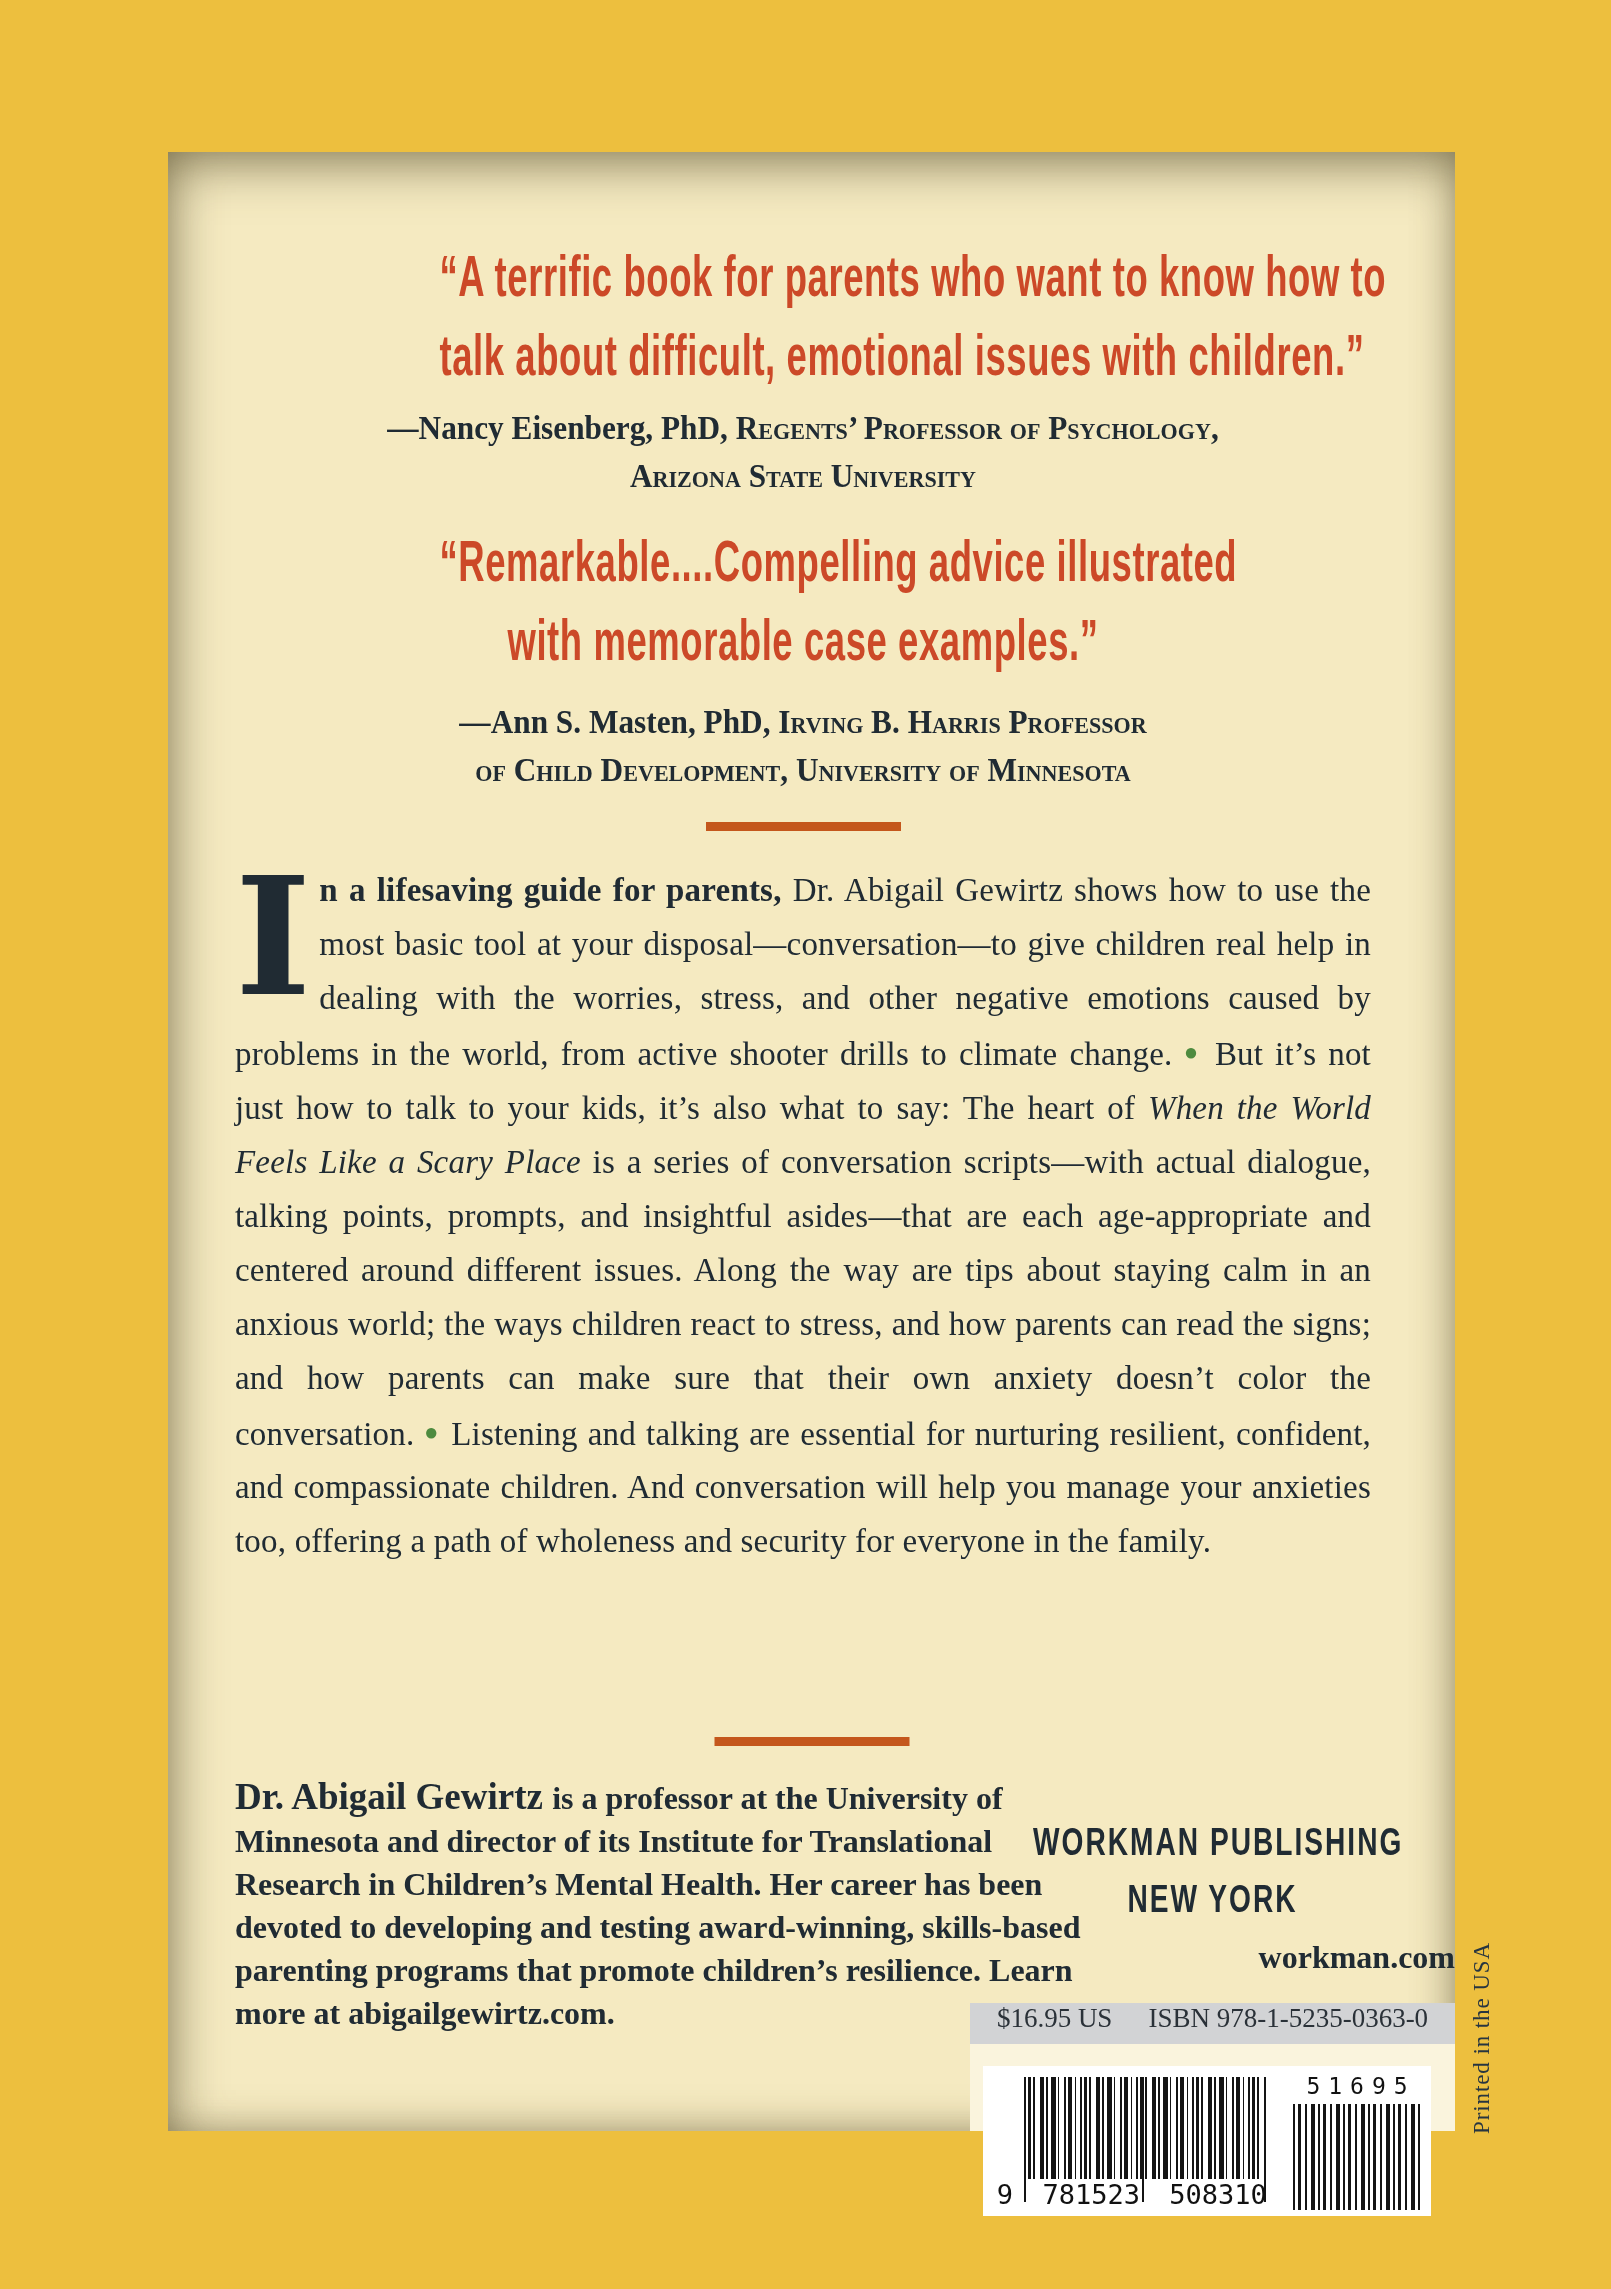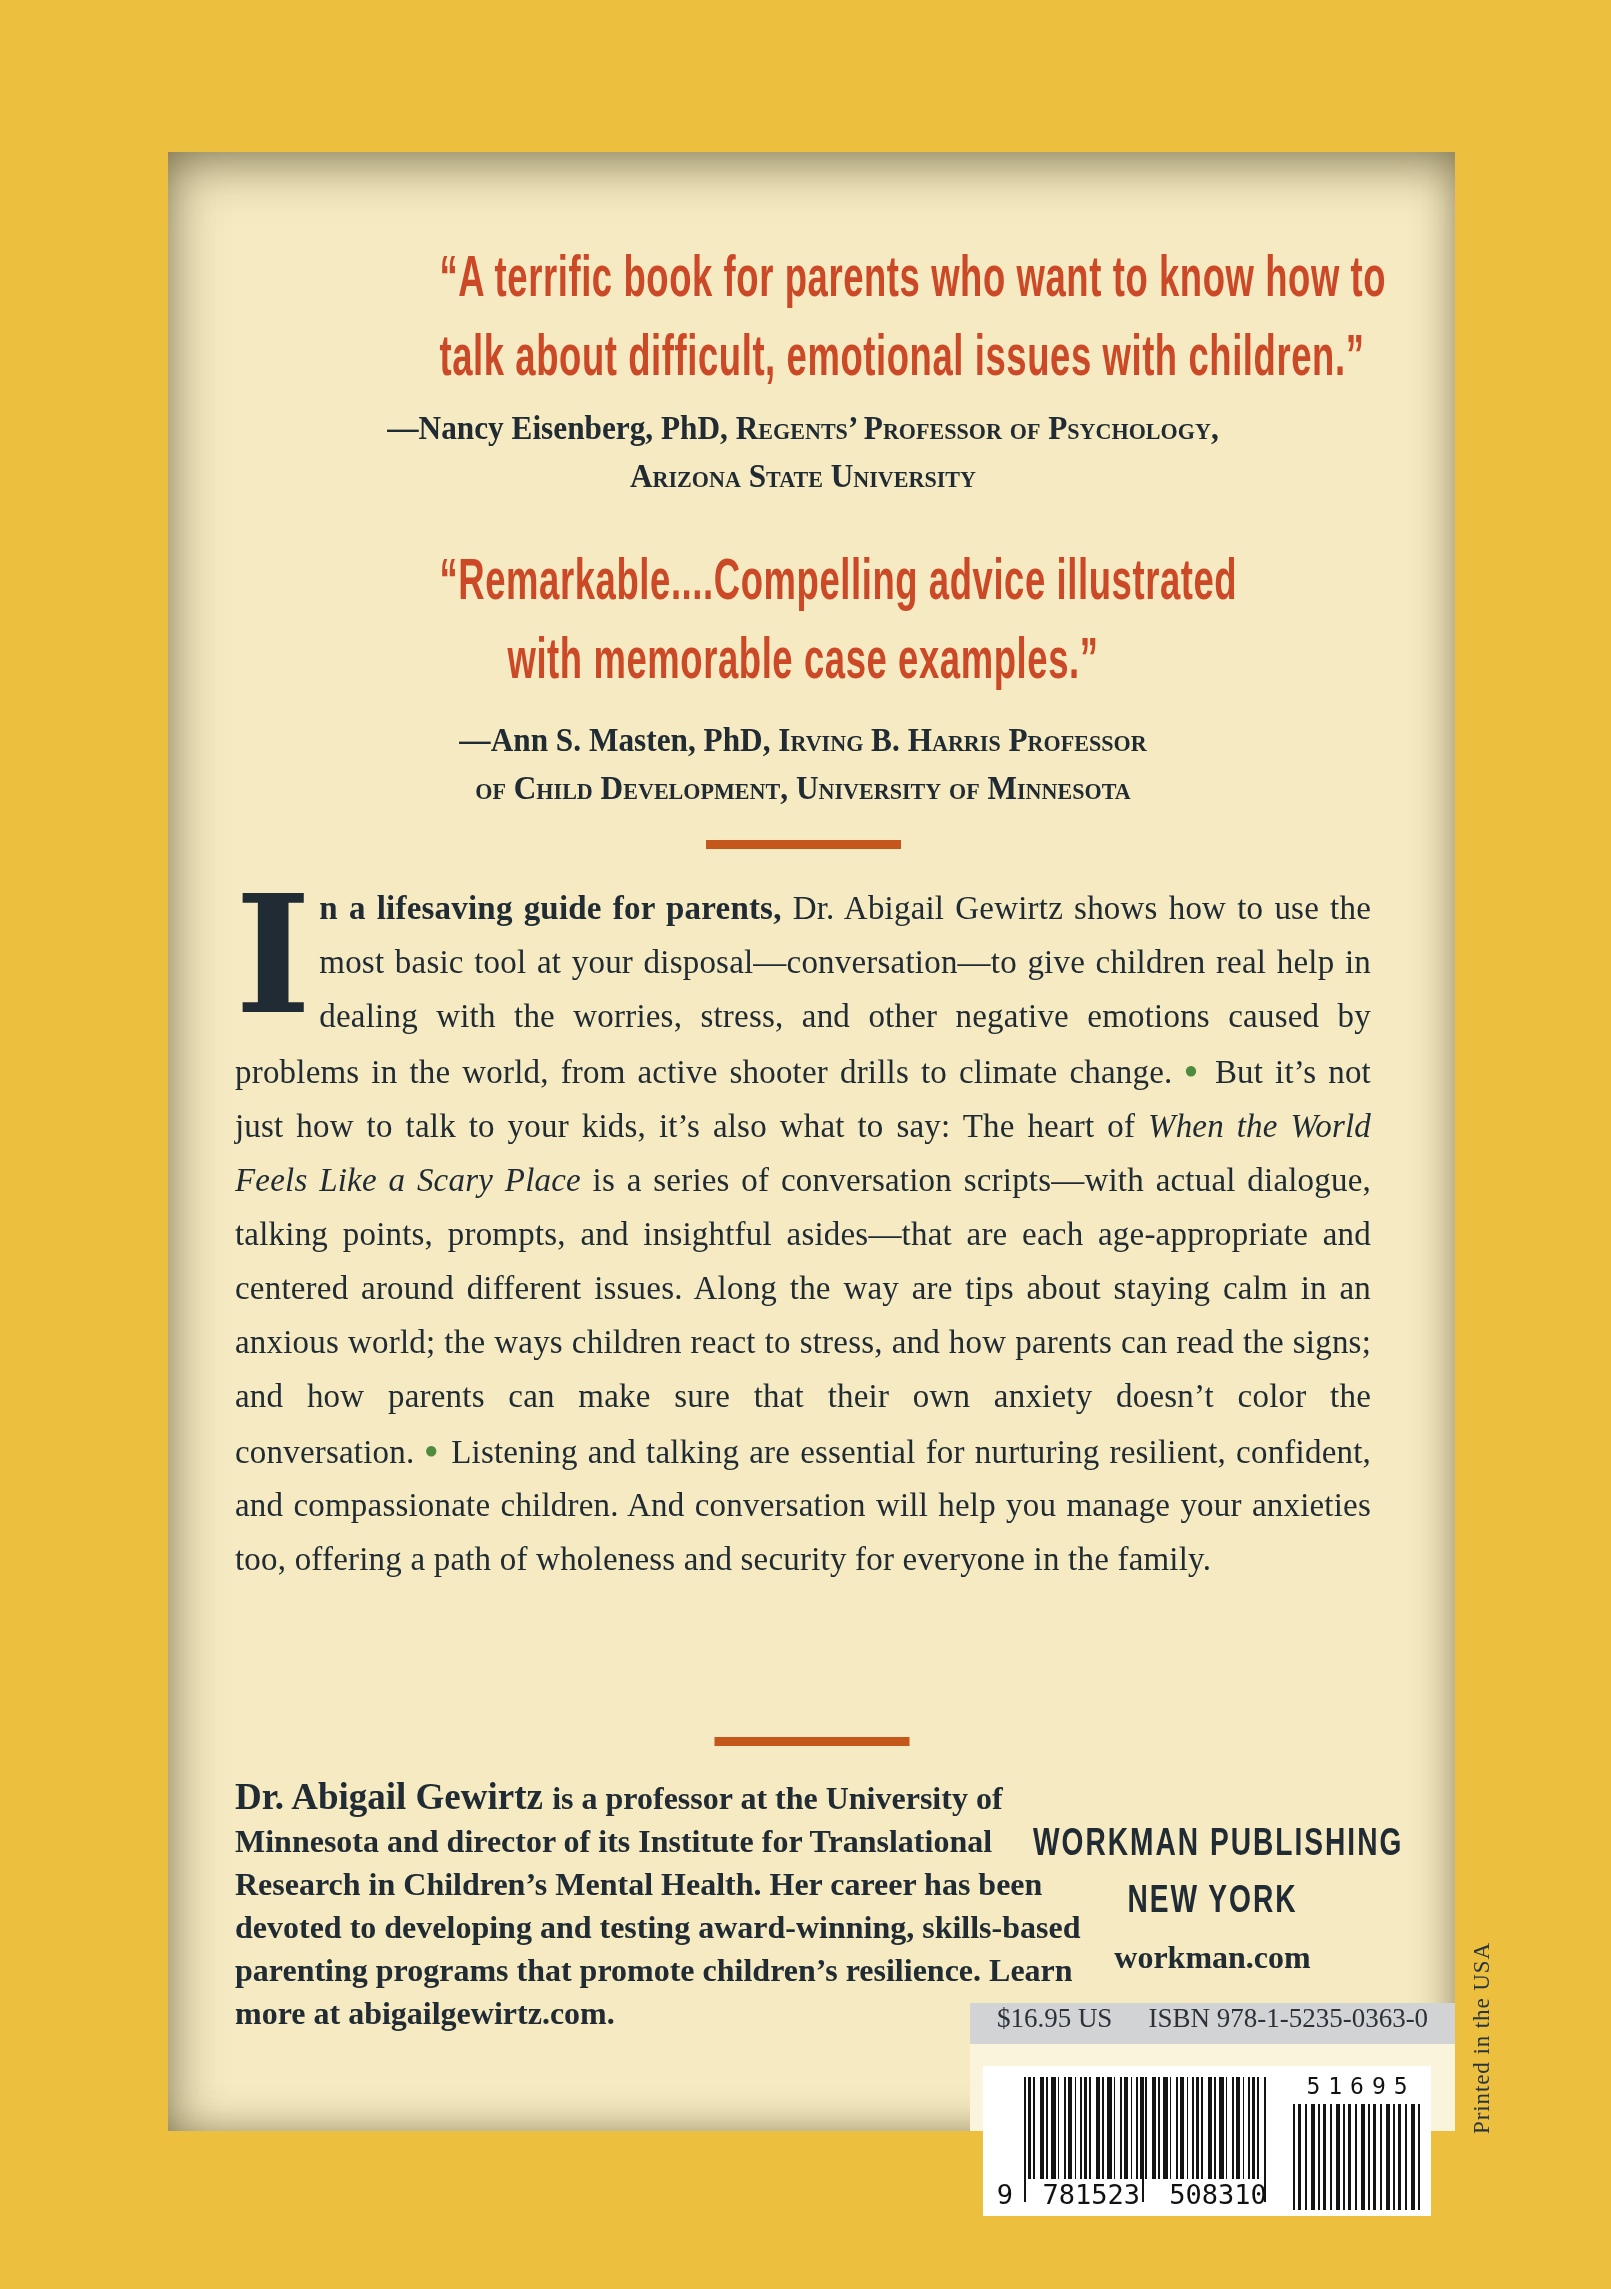--- a/index.html
+++ b/index.html
@@ -22,21 +22,21 @@
          font-size:57px;line-height:79px;text-align:center;margin-top:13px;}
   .quote .cond{transform:scaleX(0.64);transform-origin:50% 50%;}
   .quote .line{white-space:nowrap;letter-spacing:0.9px;}
 
   
   .att{color:var(--ink);text-align:center;font-weight:700;font-size:34px;line-height:48px;}
   .att .att-cond{transform:scaleX(0.92);transform-origin:50% 50%;}
   .att .att-line{white-space:nowrap;}
   .sc{font-variant:small-caps;}
   .att1{margin-top:9px;}
-  .quote2{margin-top:40px;}
+  .quote2{margin-top:22px;}
   .att2{margin-top:18px;}
 
   .divider{width:195px;height:9px;background:var(--orange);margin:28px auto 0;}
   .divider2{position:absolute;top:1585px;left:50%;margin:0;transform:translateX(-50%);}
 
   
   .body-text{margin:32px 0 0;color:var(--ink);font-size:33px;line-height:54px;
              text-align:justify;letter-spacing:0.2px;}
   .body-text .b{font-weight:700;}
   .body-text .i{font-style:italic;}
@@ -48,21 +48,21 @@
   
   .bio{position:absolute;left:67px;top:1623px;width:882px;color:var(--ink);
        font-weight:700;font-size:32px;line-height:43px;}
   .bio .bio-name{font-size:37px;}
 
   
   .publisher{position:absolute;left:802px;top:1662px;width:485px;text-align:center;color:var(--ink);}
   .pub-cond{transform:scaleX(0.74);transform-origin:50% 0;}
   .pub-line{font-family:"Liberation Sans",sans-serif;font-weight:700;font-size:38px;
             line-height:57px;letter-spacing:2.7px;white-space:nowrap;}
-  .pub-site{font-weight:700;font-size:32px;line-height:50px;margin-top:3.6px;}
+  .pub-site{font-weight:700;font-size:32px;line-height:50px;margin-top:3.6px;text-align:right;}
 
   
   .barcode-area{position:absolute;left:802px;top:1851px;width:485px;height:128px;
                 background:var(--cream-light);}
   .price-strip{height:41px;background:var(--gray-strip);display:flex;
                justify-content:center;gap:36px;color:#2a3138;font-size:27px;}
   .barcode-box{position:absolute;left:12.5px;top:63px;width:448px;height:150px;background:#ffffff;}
   .bars-main{position:absolute;left:45px;top:10.7px;width:235px;height:102px;
     background:repeating-linear-gradient(90deg,
       #141414 0 2.7px,transparent 2.7px 5.4px,#141414 5.4px 7.2px,transparent 7.2px 11.6px,

